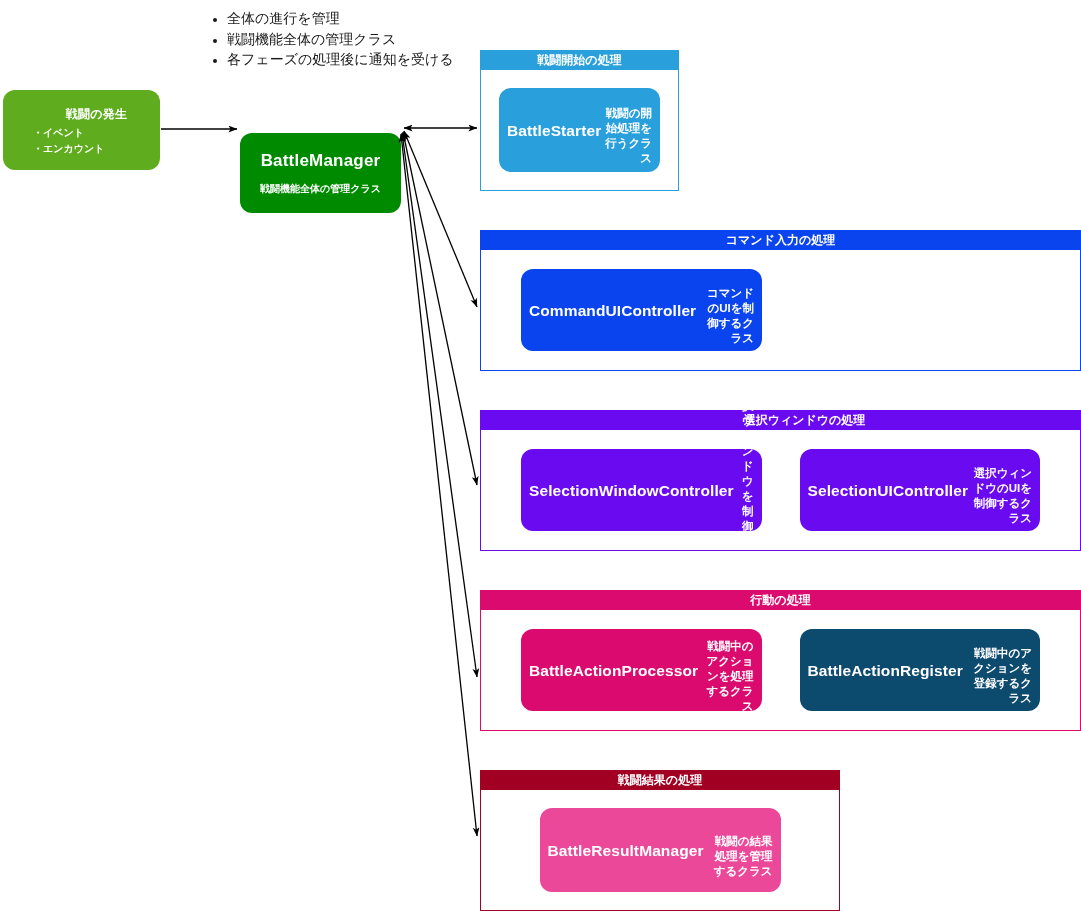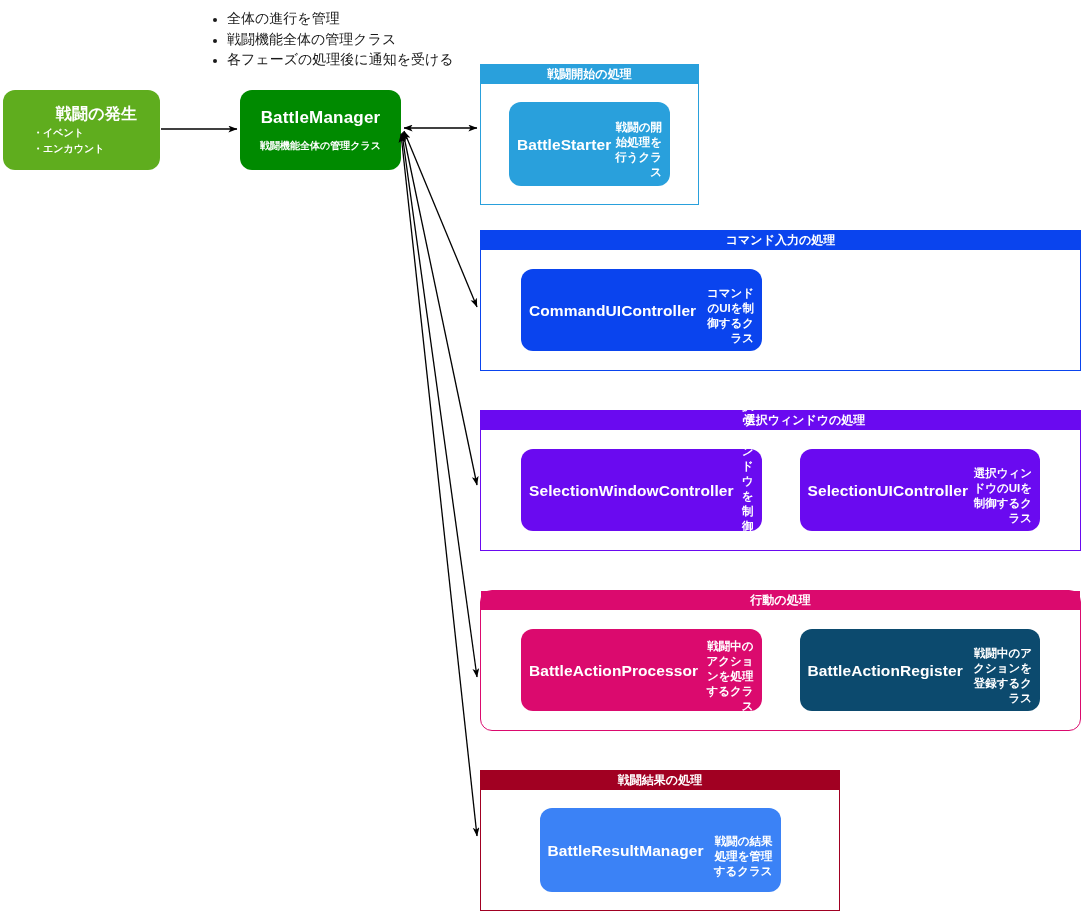--- a/index.html
+++ b/index.html
@@ -55,21 +55,21 @@
     display: flex;
     flex-direction: column;
     align-items: center;
     justify-content: center;
     text-align: center;
     color: #ffffff;
     z-index: 3;
   }
   .node .node-title {
     font-weight: bold;
-    font-size: 16px;
+    font-size: 12px;
     line-height: 20px;
     letter-spacing: 0.2px;
   }
   .node .node-sub {
     font-weight: bold;
     font-size: 10px;
     line-height: 15px;
     margin-top: 3px;
     white-space: pre-line;
   }
@@ -139,24 +139,24 @@
     letter-spacing: 0.1px;
   }
   .card-sub {
     font-weight: bold;
     font-size: 11.5px;
     line-height: 15px;
     margin-top: 12px;
   }
 
   
-  #group-battle-start  { left: 480px; top: 64px;  width: 219px; height: 141px; }
+  #group-battle-start  { left: 480px; top: 50px;  width: 199px; height: 141px; }
   #group-command-input { left: 480px; top: 230px; width: 601px; height: 141px; }
   #group-selection     { left: 480px; top: 410px; width: 601px; height: 141px; }
-  #group-action        { left: 480px; top: 590px; width: 601px; height: 141px; border-radius: 12px; }
+  #group-action        { left: 480px; top: 590px; width: 601px; height: 141px; }
   #group-result        { left: 480px; top: 770px; width: 360px; height: 141px; }
 
   #group-battle-start .group-body,
   #group-command-input .group-body,
   #group-selection .group-body,
   #group-action .group-body,
   #group-result .group-body { height: 120px; }
 
   #group-battle-start .group-body,
   #group-result .group-body { justify-content: center; padding: 0; }
@@ -175,21 +175,21 @@
     <li>戦闘機能全体の管理クラス</li>
     <li>各フェーズの処理後に通知を受ける</li>
   </ul>
 
   <div class="node" id="node-battle-occurrence" style="background:#5FAD1E;">
     <span class="node-title">戦闘の発生</span>
     <span class="node-sub">・イベント
 ・エンカウント</span>
   </div>
 
-  <div class="node" id="node-battle-manager" style="background:#008A00;">
+  <div class="node" id="node-battle-manager" style="background:#008A00;margin-top:43px;">
     <span class="node-title">BattleManager</span>
     <span class="node-sub">戦闘機能全体の管理クラス</span>
   </div>
 
   <div class="group" id="group-battle-start" style="border-color:#29A0DC;">
     <div class="group-header" style="background:#29A0DC;">戦闘開始の処理</div>
     <div class="group-body">
       <div class="card" style="background:#29A0DC;">
         <span class="card-title">BattleStarter</span>
         <span class="card-sub">戦闘の開始処理を行うクラス</span>
@@ -231,21 +231,21 @@
       <div class="card" style="background:#0c4a6e;">
         <span class="card-title">BattleActionRegister</span>
         <span class="card-sub">戦闘中のアクションを登録するクラス</span>
       </div>
     </div>
   </div>
 
   <div class="group" id="group-result" style="border-color:#A10022;">
     <div class="group-header" style="background:#A10022;">戦闘結果の処理</div>
     <div class="group-body">
-      <div class="card" style="background:#3b82f6;">
+      <div class="card" style="background:#ec4899;">
         <span class="card-title">BattleResultManager</span>
         <span class="card-sub">戦闘の結果処理を管理するクラス</span>
       </div>
     </div>
   </div>
 
   <svg id="arrow-layer" viewBox="0 0 1081 911" width="1081" height="911">
     <defs>
       <marker id="ah" markerWidth="10" markerHeight="10" refX="8.6" refY="3.4" orient="auto" markerUnits="userSpaceOnUse">
         <path d="M0,0 L9,3.4 L0,6.8 L2.2,3.4 z" fill="#000"></path>

